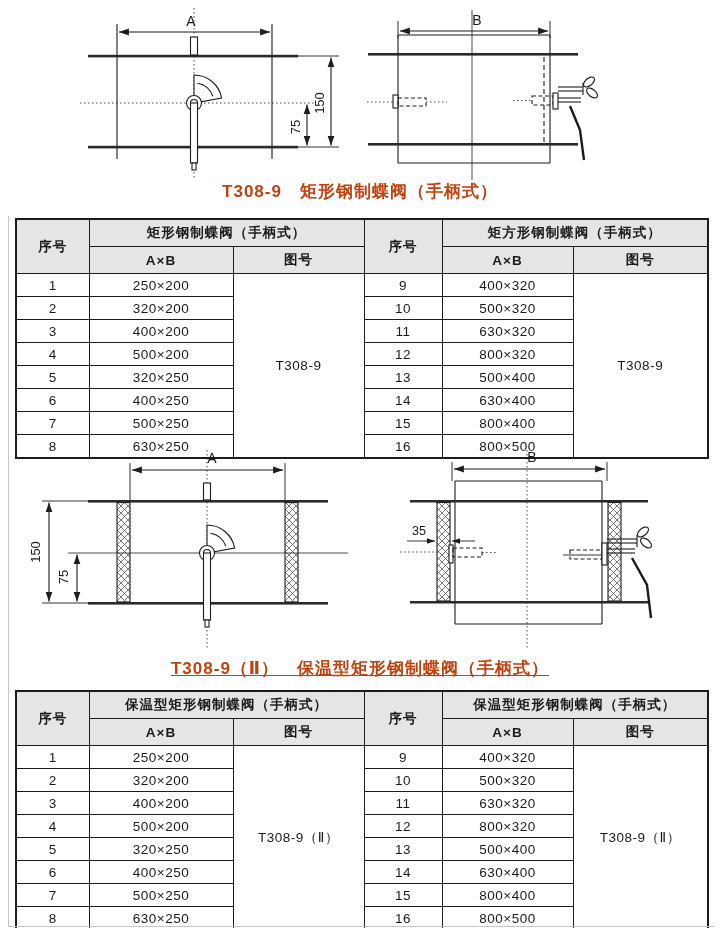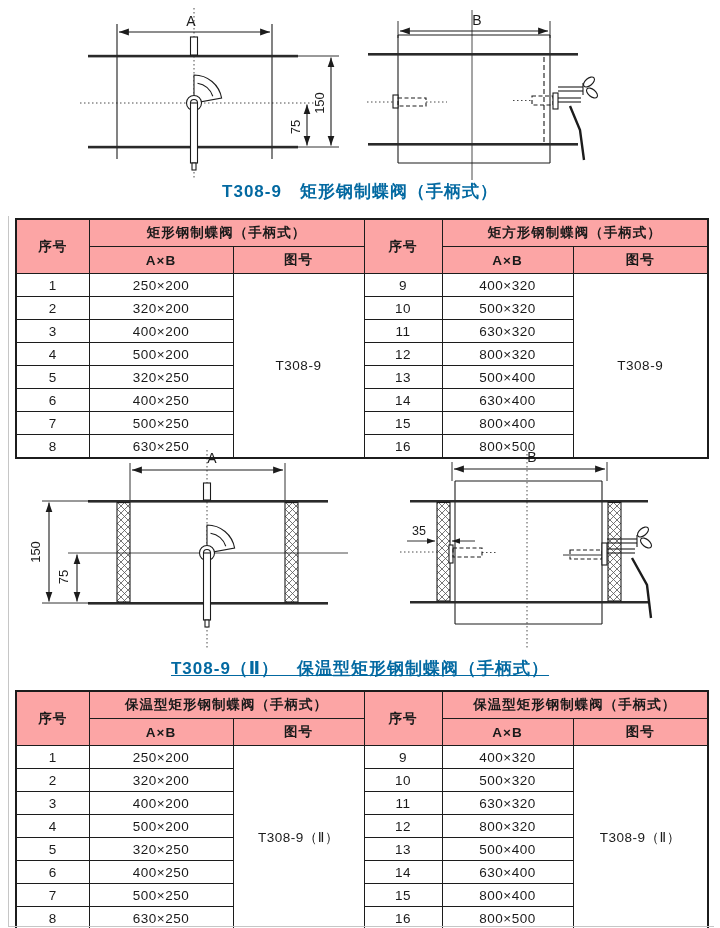--- a/index.html
+++ b/index.html
@@ -3,33 +3,33 @@
 <meta charset="utf-8">
 <style>
   html,body{margin:0;padding:0;}
   body{
     width:720px;height:928px;background:#ffffff;position:relative;overflow:hidden;
     font-family:"Liberation Sans","DejaVu Sans",sans-serif;color:#1a1a1a;
   }
   .drawing{position:absolute;}
   .sec-title{
     position:absolute;left:0;width:720px;text-align:center;
-    font-size:17px;font-weight:bold;color:#0369a1;letter-spacing:1px;
+    font-size:17px;font-weight:bold;color:#c2410c;letter-spacing:1px;
   }
   .tbl-wrap{position:absolute;left:15px;}
   table.spec{
     border-collapse:collapse;table-layout:fixed;width:692px;
     border:2px solid #1c1c1c;background:#fff;
   }
   table.spec th,table.spec td{
     border:1.5px solid #1c1c1c;text-align:center;vertical-align:middle;
     padding:0;overflow:hidden;white-space:nowrap;
   }
   table.spec th{
-    background:#fca5a5;font-weight:bold;font-size:13.5px;height:26px;letter-spacing:1px;
+    background:#e5e5e5;font-weight:bold;font-size:13.5px;height:26px;letter-spacing:1px;
   }
   table.spec td{font-size:13.5px;height:22px;letter-spacing:0.5px;}
   .figcell{font-size:13.5px;}
   .artifact{position:absolute;background:#c6c6c6;}
   svg text{fill:#1a1a1a;font-family:"Liberation Sans","DejaVu Sans",sans-serif;}
 </style>
 </head>
 <body>
 
 <svg class="drawing" style="left:30px;top:8px;" width="330" height="172" viewBox="0 0 330 172">

